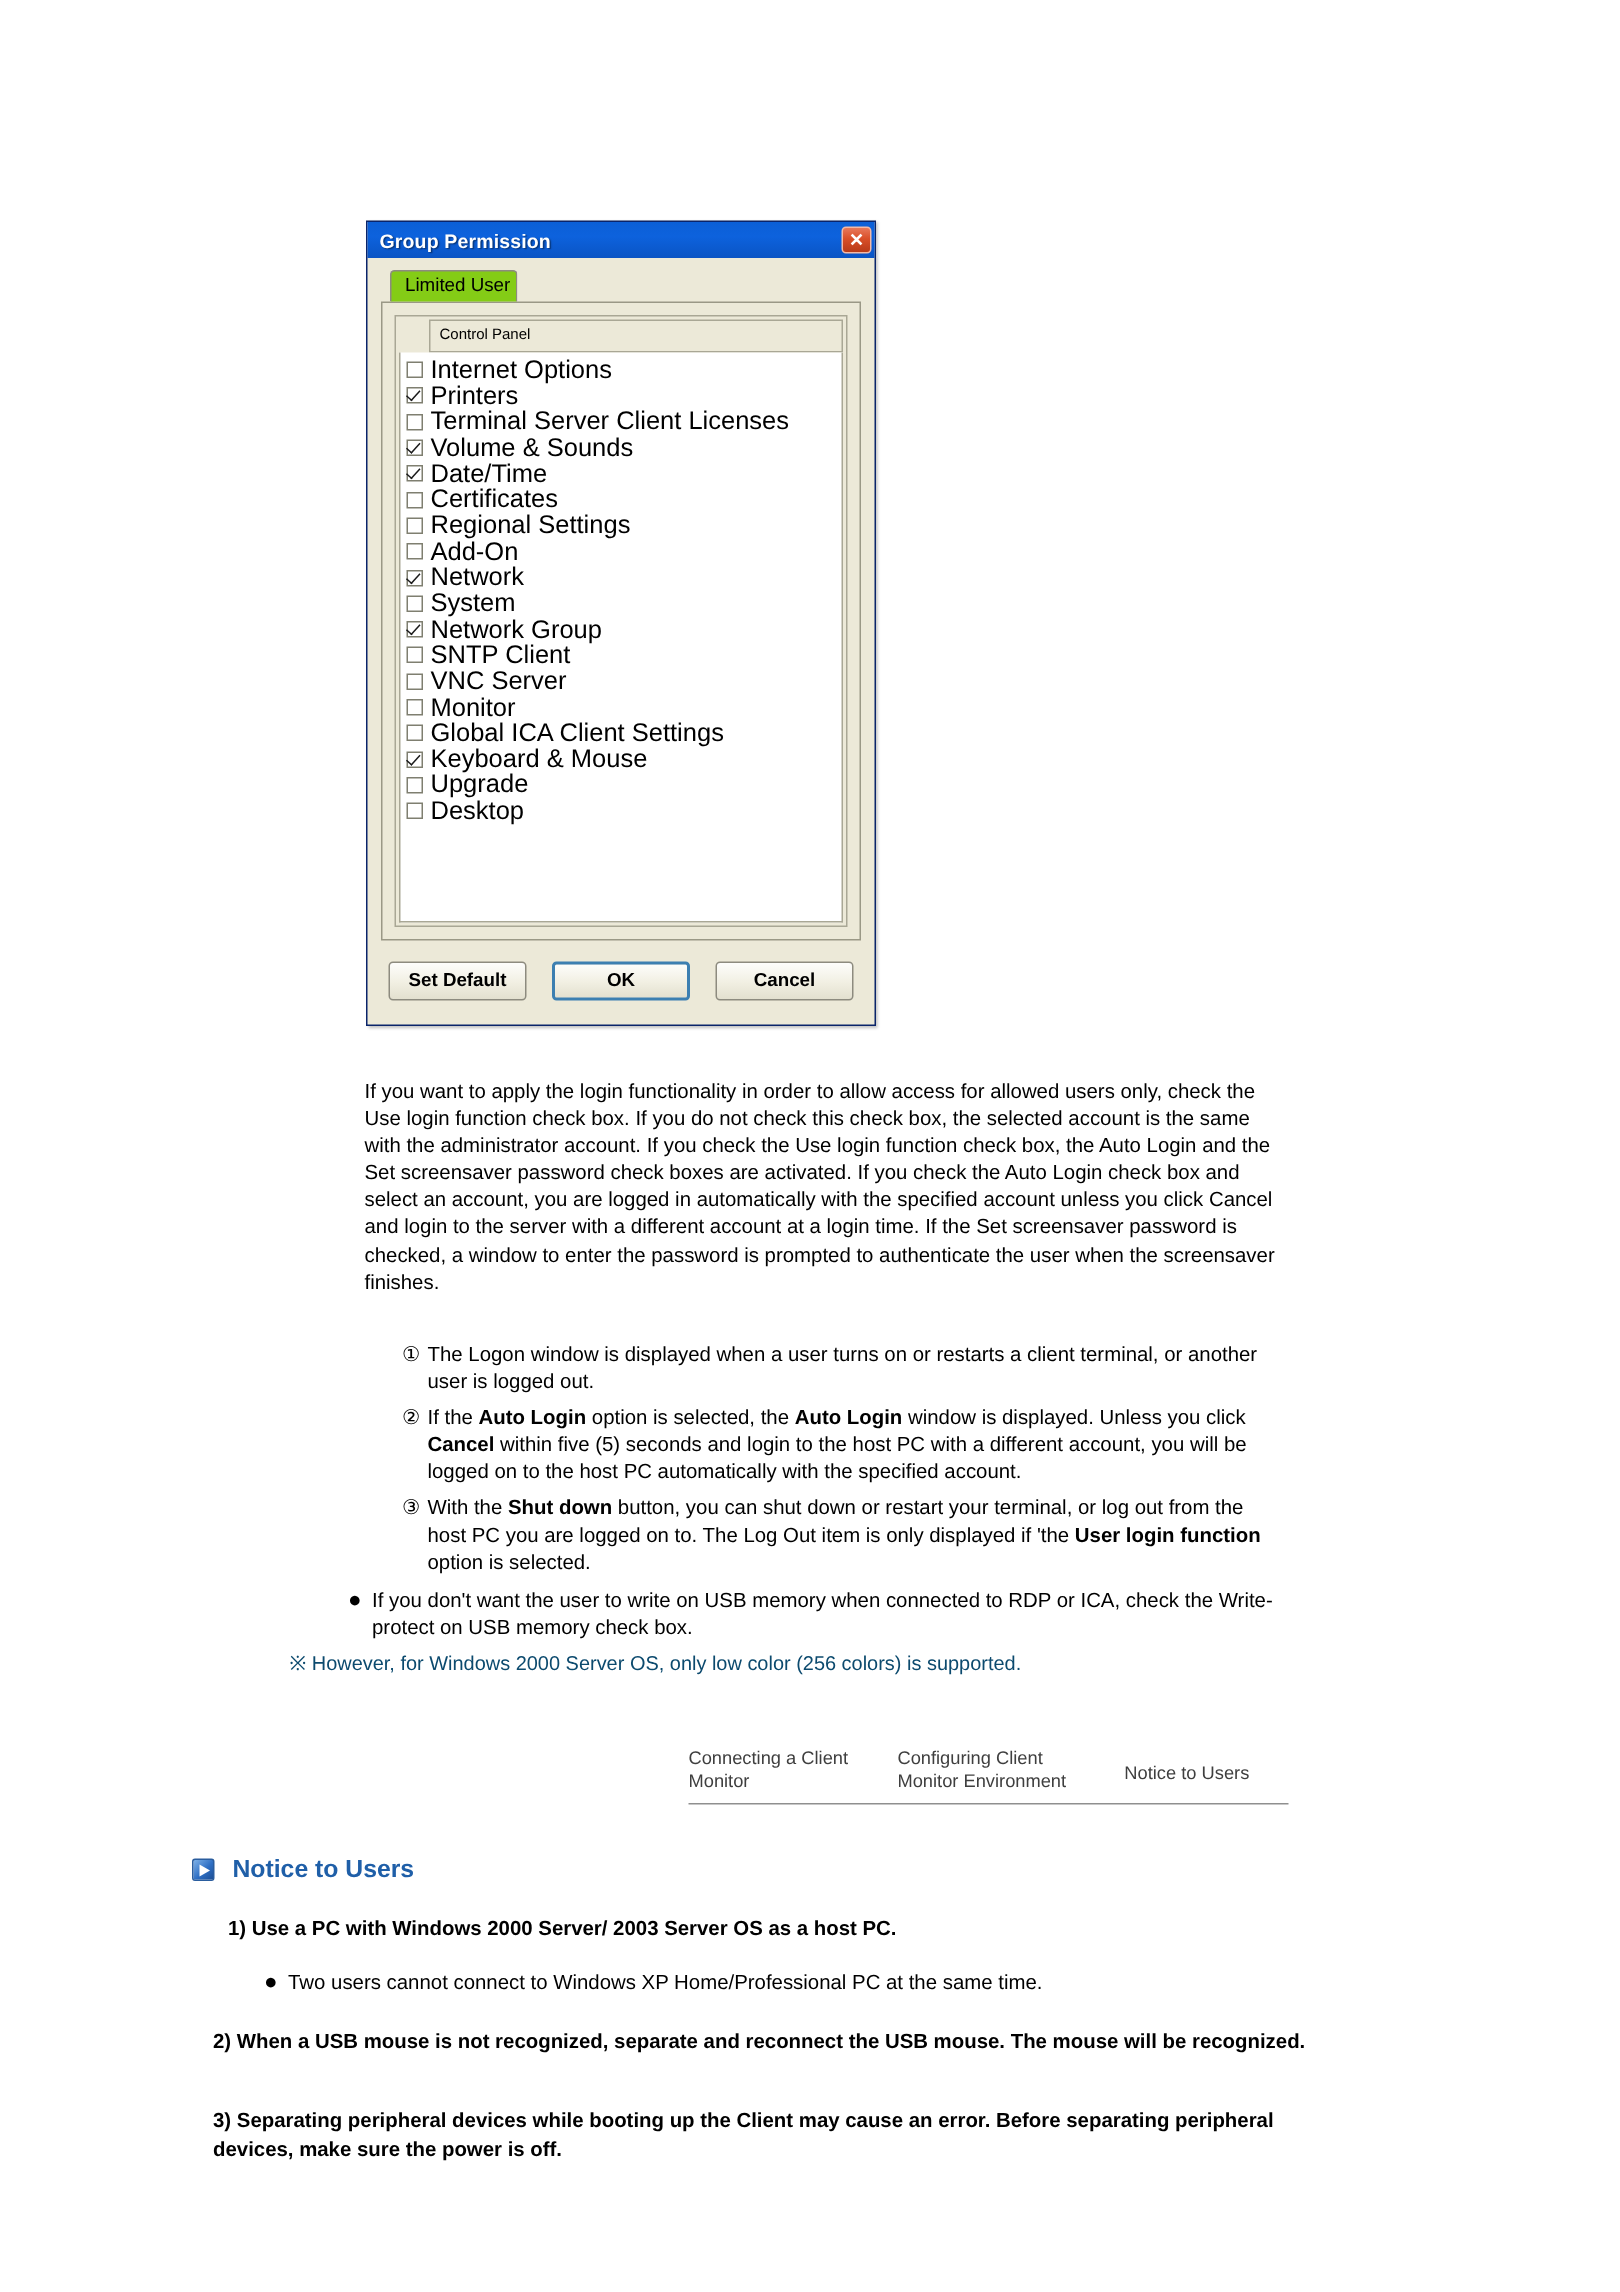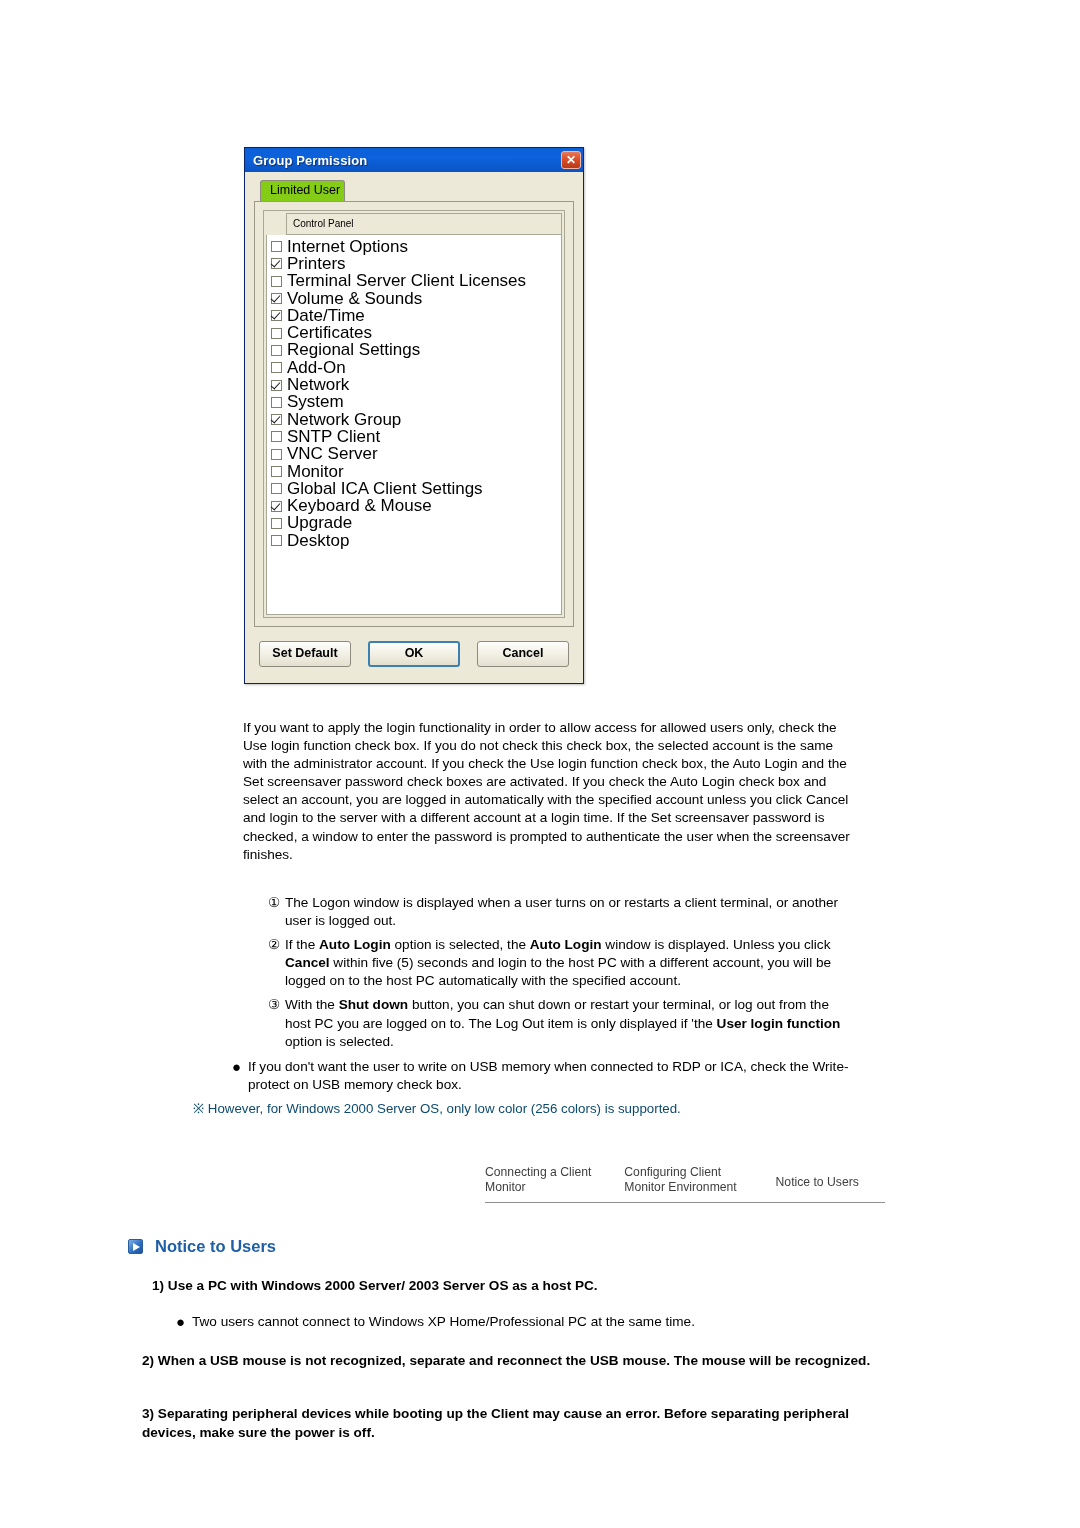--- a/index.html
+++ b/index.html
@@ -219,21 +219,21 @@
     top: 1100px;
     width: 700px;
     font-size: 13.3px;
     line-height: 18px;
     color: #0c4a6e;
   }
 
   
   .nav-footer {
     position: absolute;
-    left: 485px;
+    left: 459px;
     top: 1165px;
     width: 400px;
   }
   .nav-cols {
     display: flex;
     font-size: 12.2px;
     line-height: 15px;
     color: #3f3f3f;
     padding-bottom: 7px;
   }

